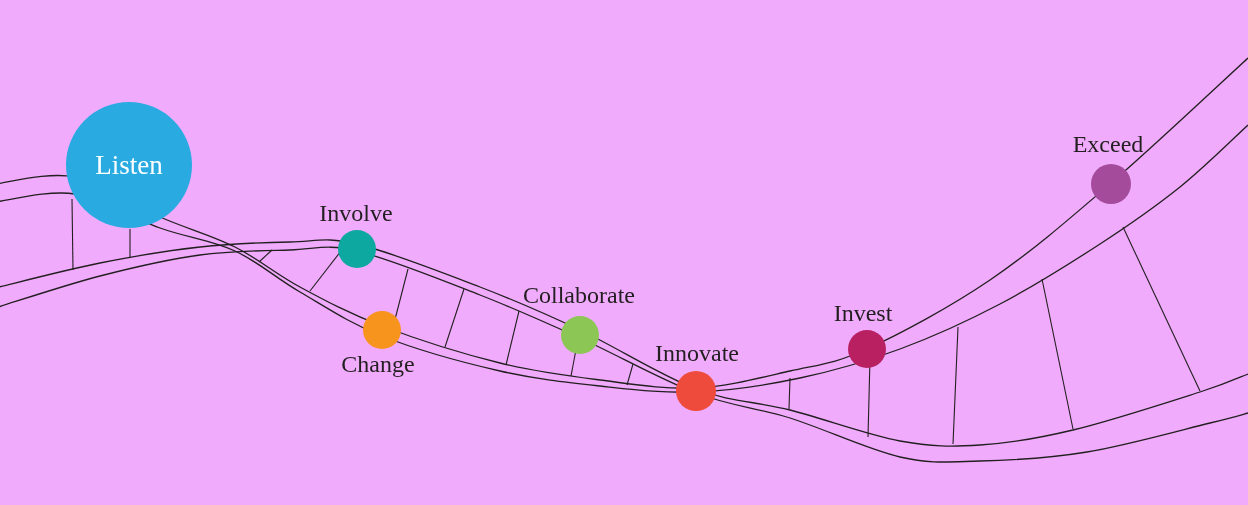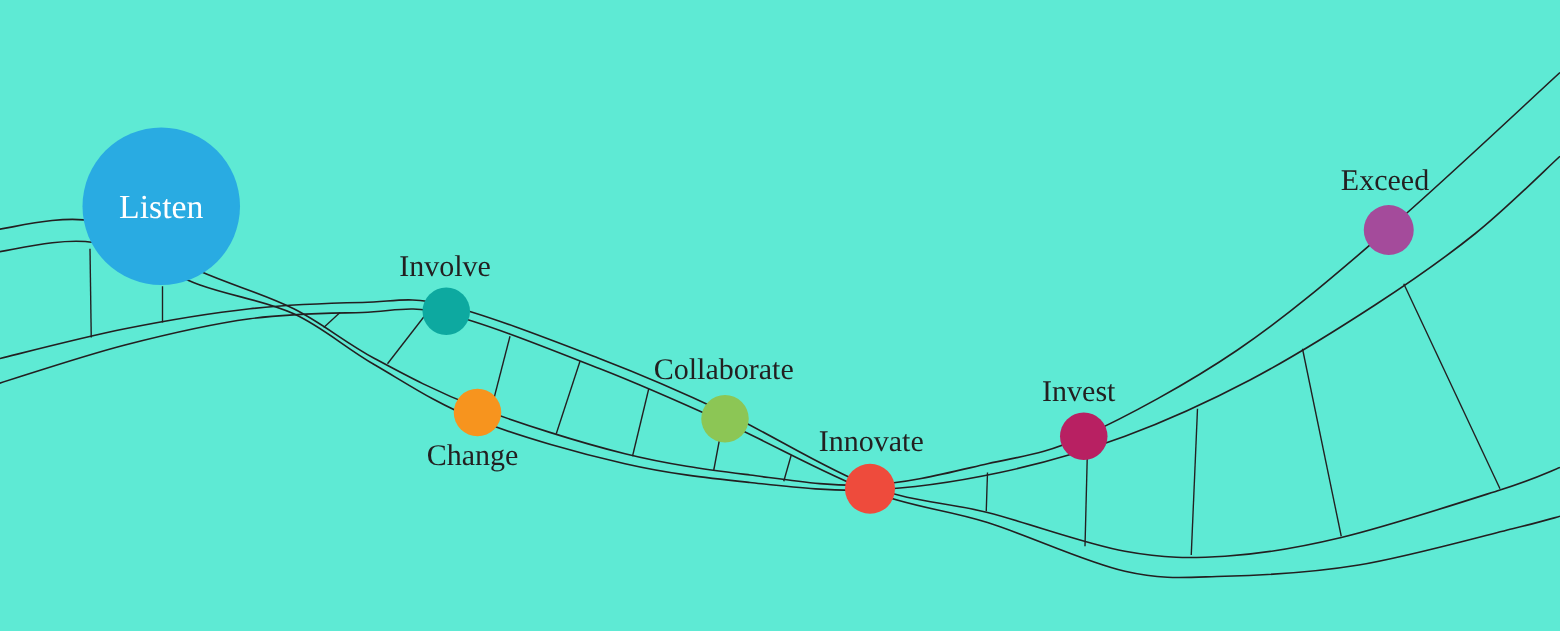--- a/index.html
+++ b/index.html
@@ -1,19 +1,19 @@
 <!DOCTYPE html>
 <html><head>
 <meta charset="utf-8">
 <style>
   html,body{margin:0;padding:0;background:#ffffff;}
   #stage{
     position:relative;
     width:1248px;height:505px;
-    background:#5eead4;
+    background:#f0abfc;
     overflow:hidden;
     font-family:"Liberation Serif","DejaVu Serif",serif;
   }
   svg{display:block;}
   text{font-family:"Liberation Serif","DejaVu Serif",serif;}
 </style>
 </head>
 <body>
 
 <div id="stage">

